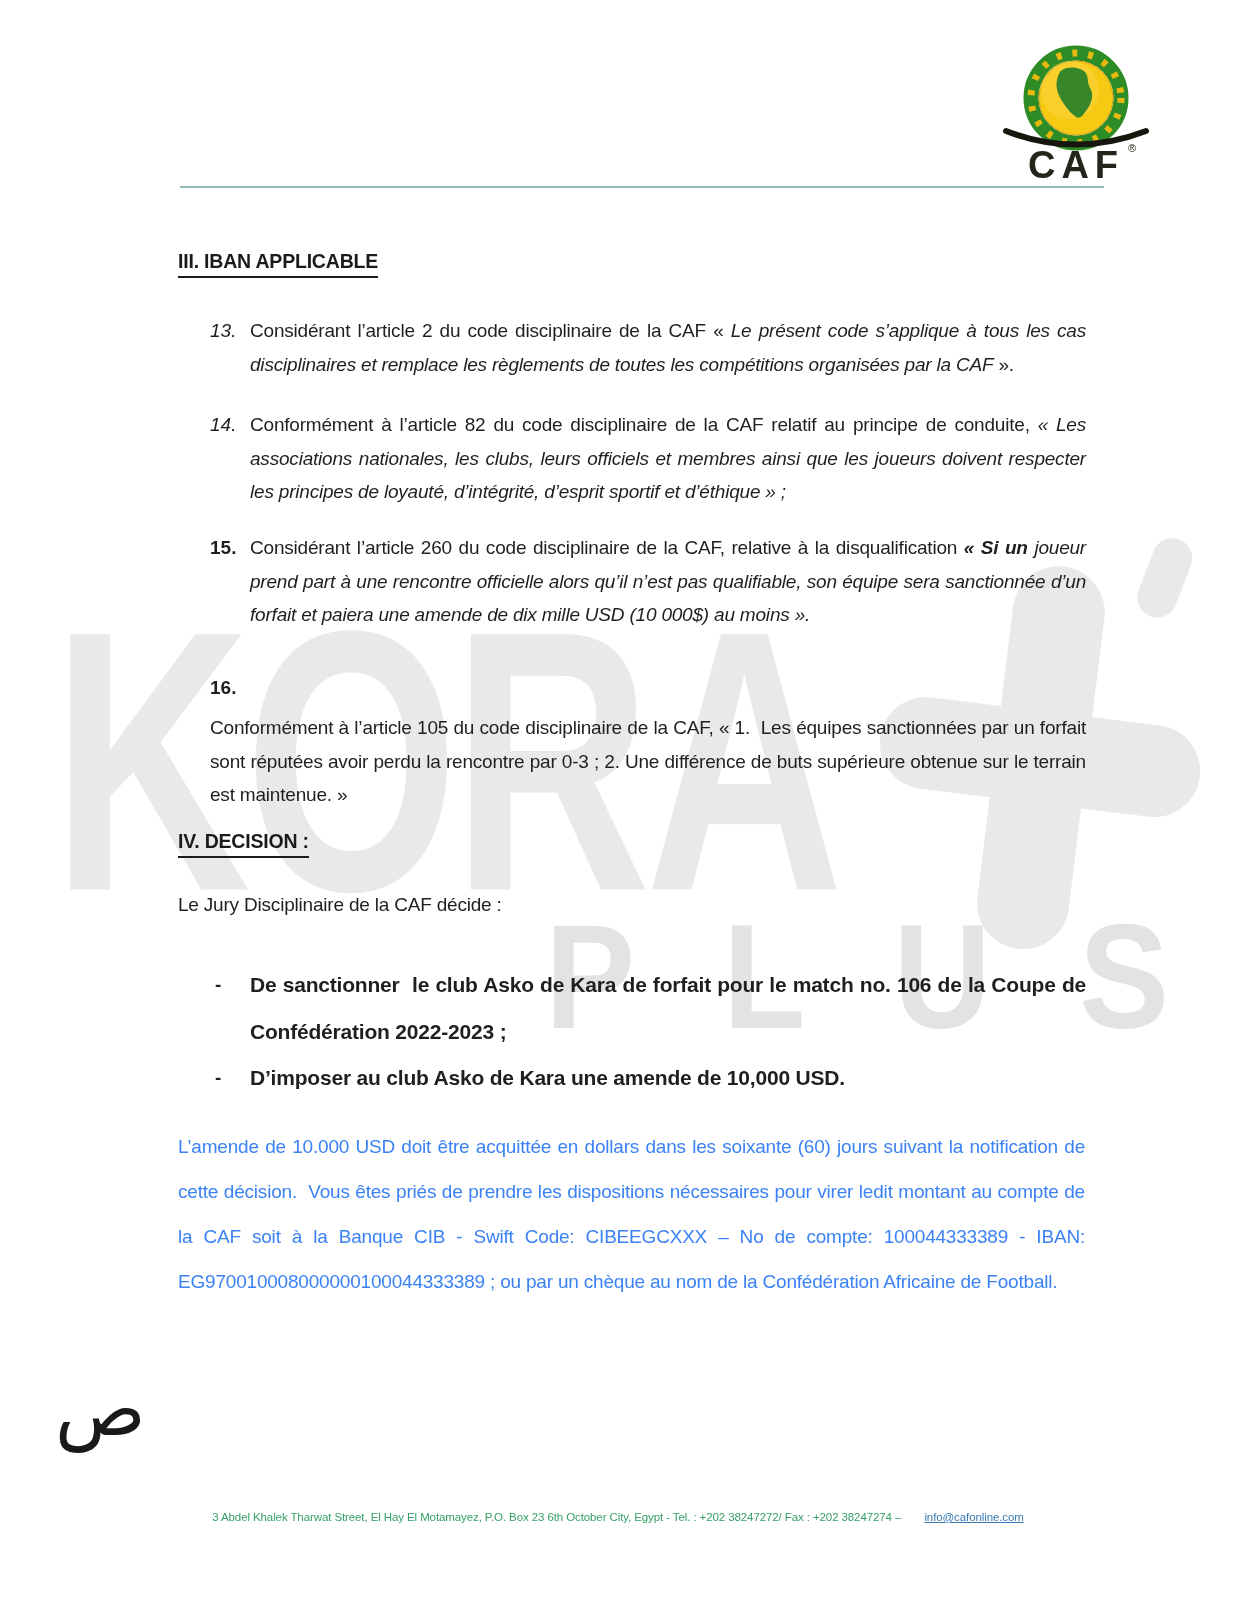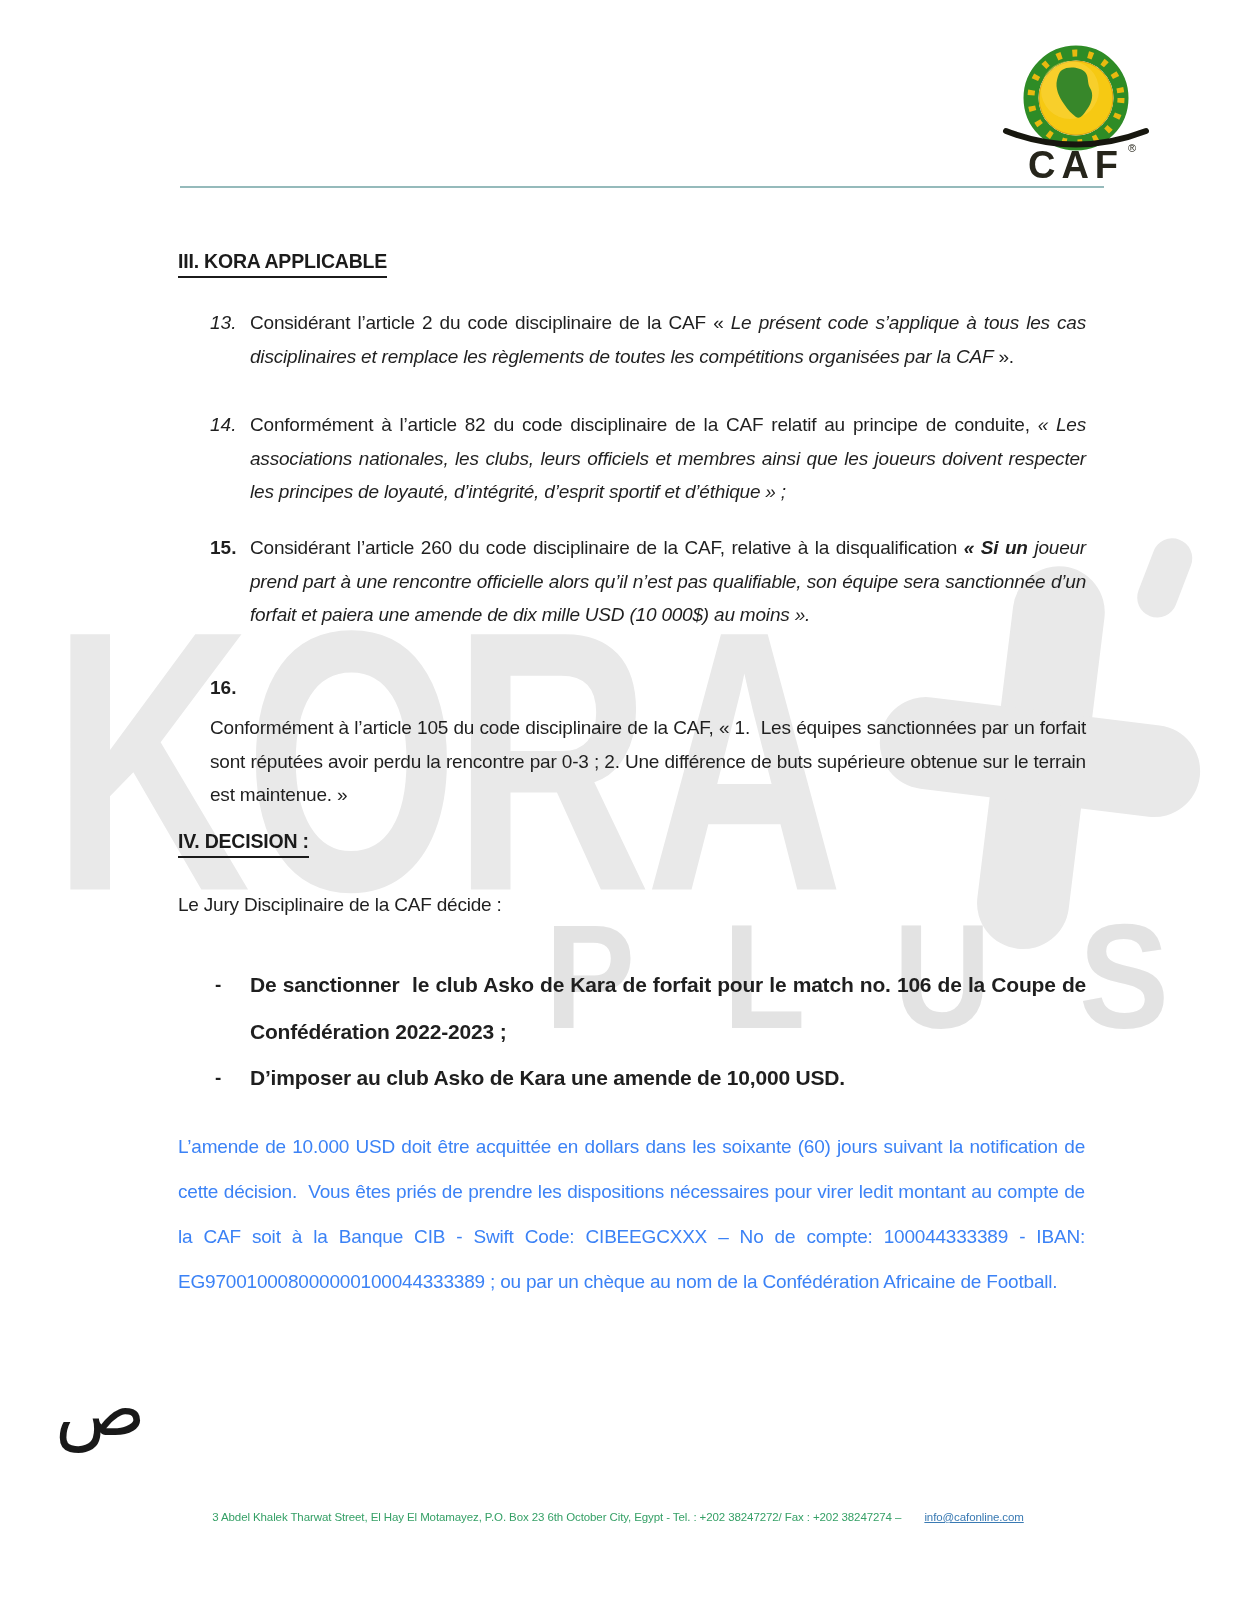--- a/index.html
+++ b/index.html
@@ -86,24 +86,24 @@
       <path d="M62,34 C68,30 80,31 85,36 C89,40 87,47 90,52 C94,58 92,66 88,72 C84,78 80,84 76,81 C72,78 68,74 64,68 C59,61 55,52 57,44 C58,40 59,36 62,34 Z" fill="#37872a"></path>
       <path d="M6,95 Q76,122 146,95" stroke="#17170f" stroke-width="6" fill="none" stroke-linecap="round"></path>
       <text x="76" y="142" text-anchor="middle" font-size="38" font-weight="bold" letter-spacing="6" fill="#26251b" font-family="Liberation Sans, sans-serif">CAF</text>
       <text x="128" y="116" font-size="11" fill="#26251b">®</text>
     </svg>
   </div>
 
   <div class="divider"></div>
 
   <div class="blk" style="left:178px;top:250px;">
-    <span class="h-underline">III. KORA APPLICABLE</span>
+    <span class="h-underline">III. IBAN APPLICABLE</span>
   </div>
 
-  <div class="blk list-item" style="left:210px;top:306px;width:876px;">
+  <div class="blk list-item" style="left:210px;top:314px;width:876px;">
     <div class="num it">13.</div>
     <div class="itext"><span class="seg-r">Considérant l’article 2 du code disciplinaire de la CAF « </span><span class="seg-i">Le présent code s’applique à tous les cas disciplinaires et remplace les règlements de toutes les compétitions organisées par la CAF</span><span class="seg-r"> ».</span></div>
   </div>
 
   <div class="blk list-item" style="left:210px;top:408px;width:876px;">
     <div class="num it">14.</div>
     <div class="itext"><span class="seg-r">Conformément à l’article 82 du code disciplinaire de la CAF relatif au principe de conduite, </span><span class="seg-i">« Les associations nationales, les clubs, leurs officiels et membres ainsi que les joueurs doivent respecter les principes de loyauté, d’intégrité, d’esprit sportif et d’éthique » ;</span></div>
   </div>
 
   <div class="blk list-item" style="left:210px;top:531px;width:876px;">

